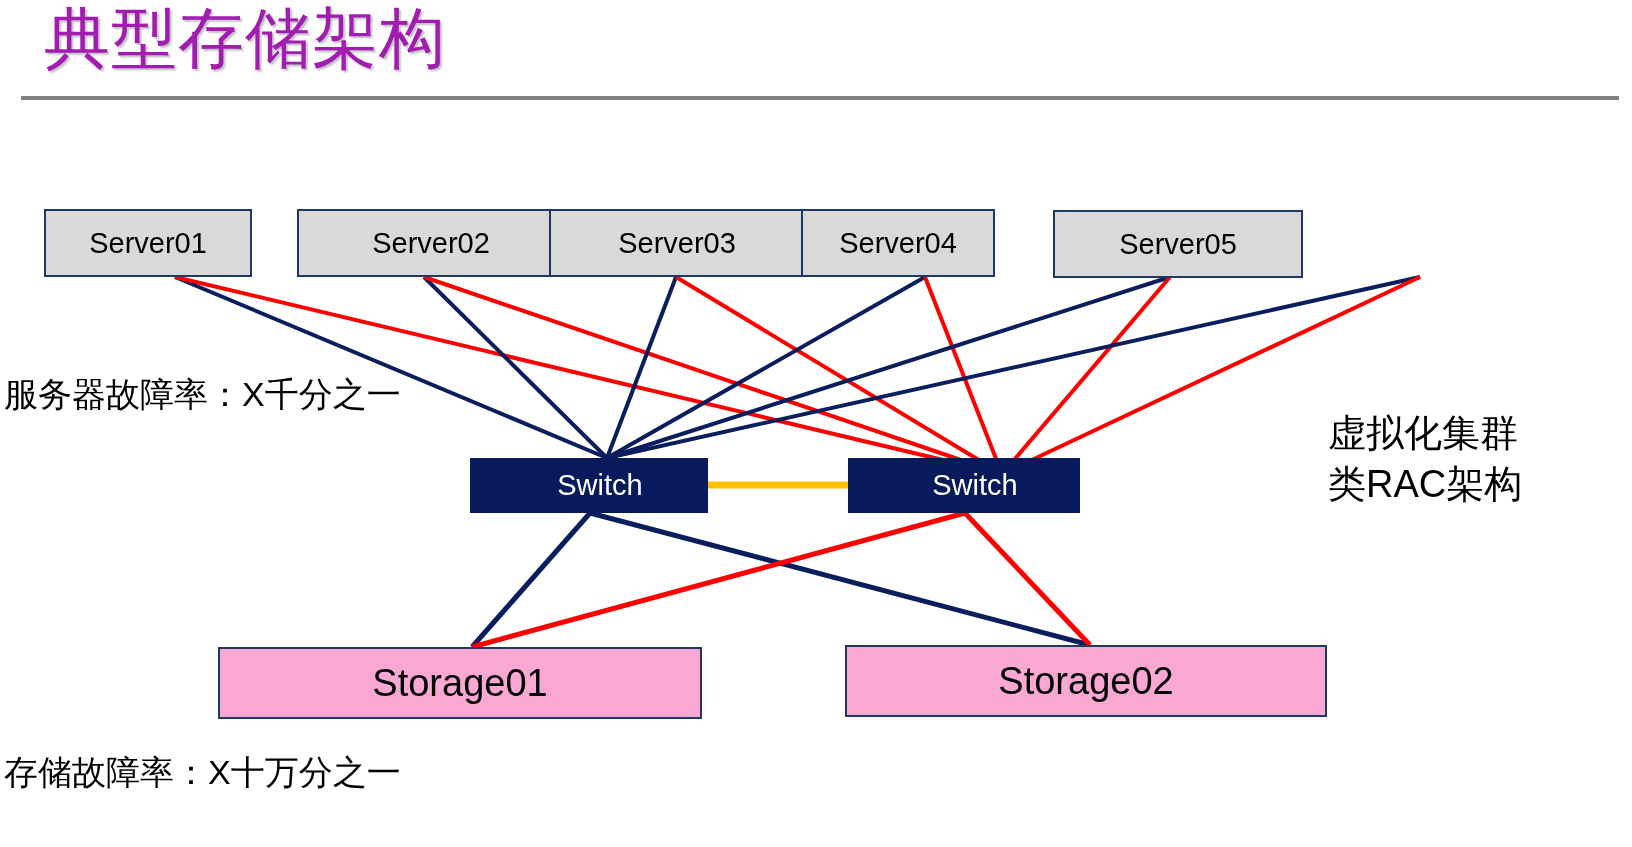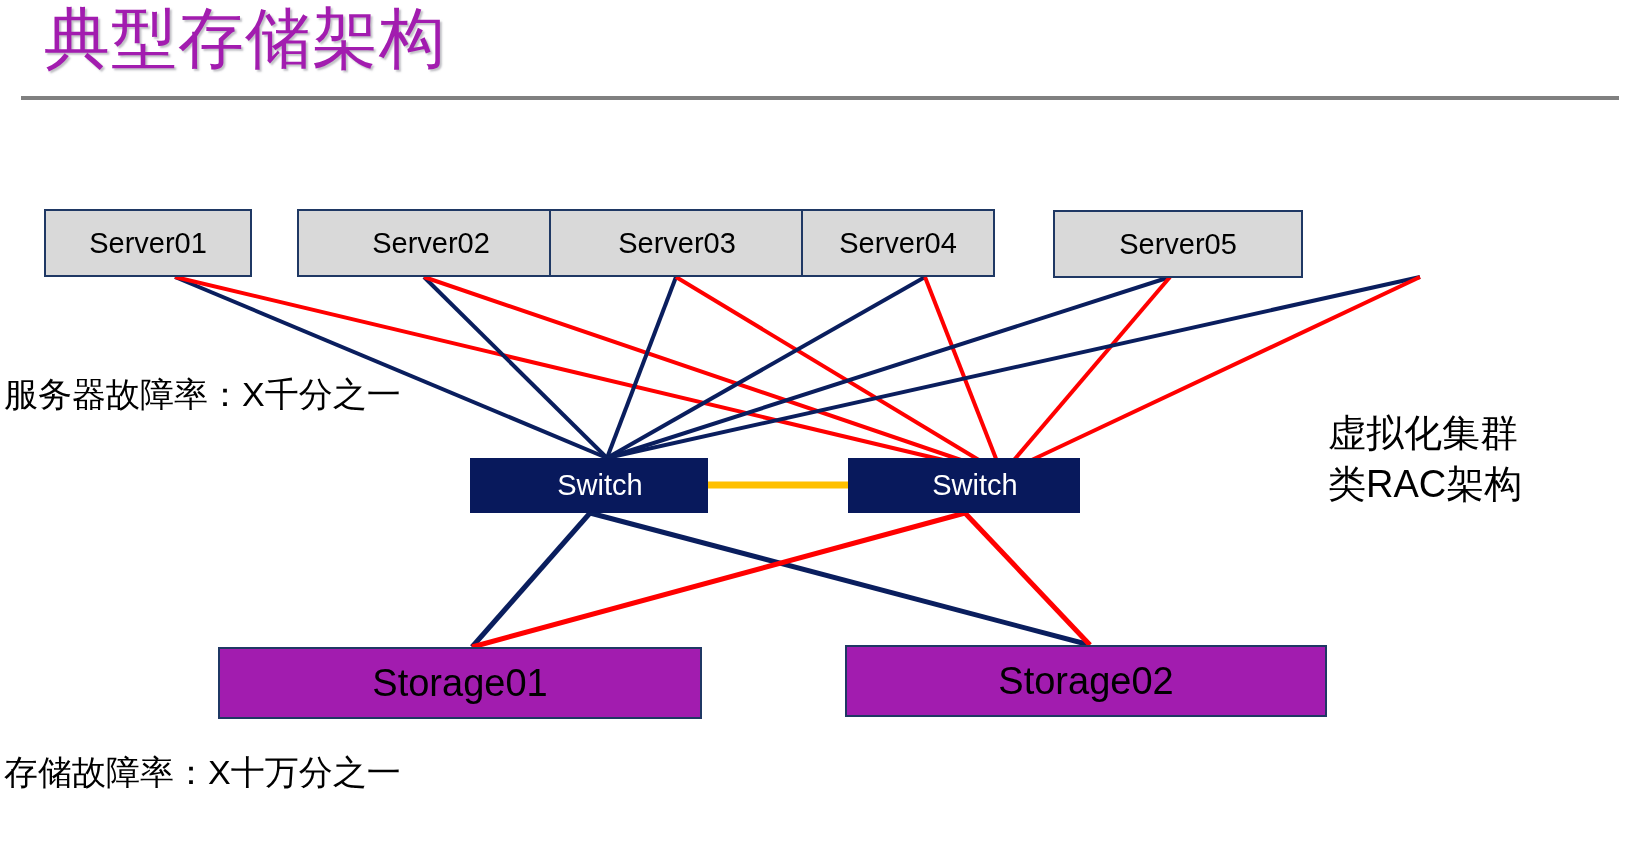--- a/index.html
+++ b/index.html
@@ -57,21 +57,21 @@
     font-size: 29px;
   }
   .switch-box {
     background: #08195C;
     border: none;
     color: #FFFFFF;
     font-size: 29px;
     padding-left: 22px;
   }
   .storage-box {
-    background: #a21caf;
+    background: #f9a8d4;
     border: 2px solid #1F3864;
     color: #000000;
     font-size: 38px;
   }
 
   
   .note {
     position: absolute;
     color: #000000;
     font-size: 34px;

